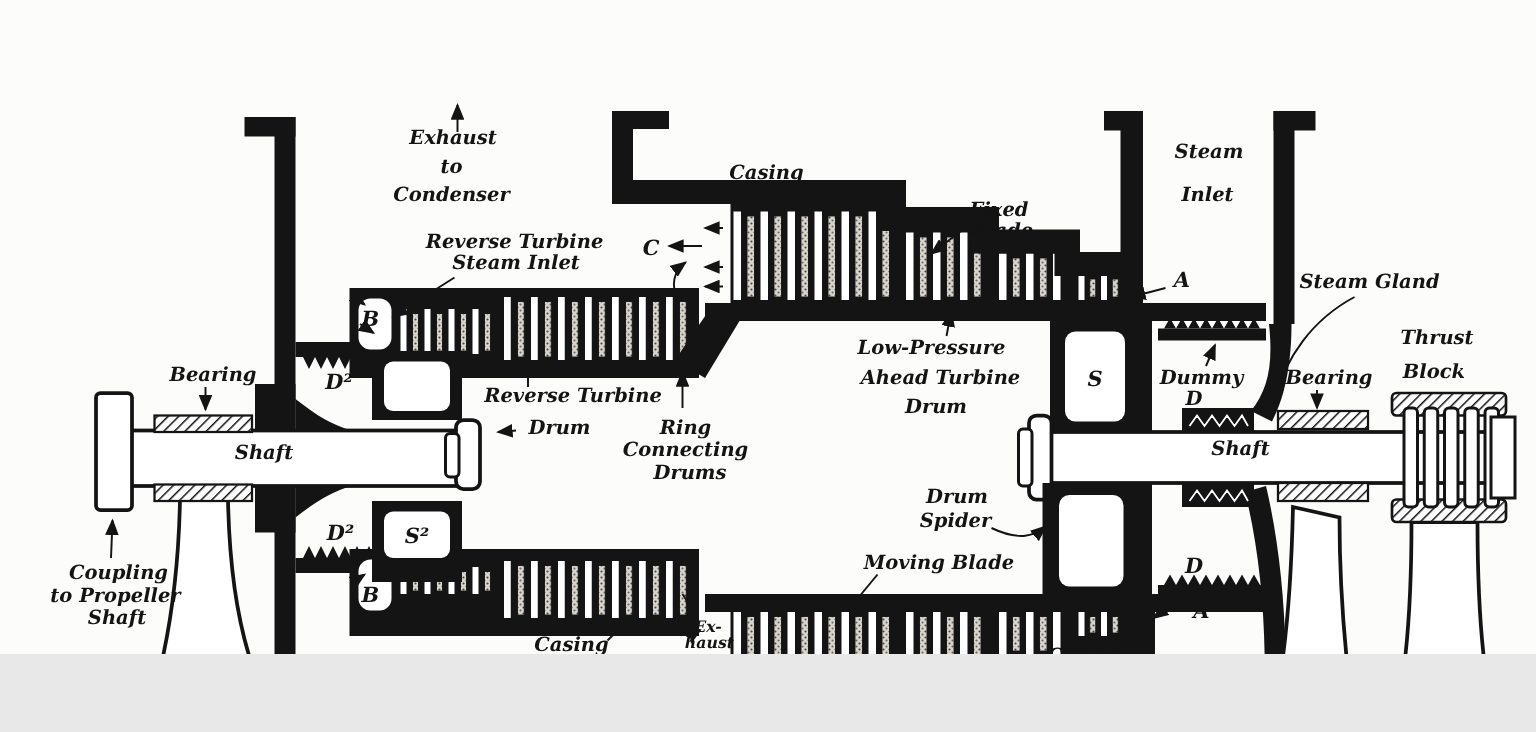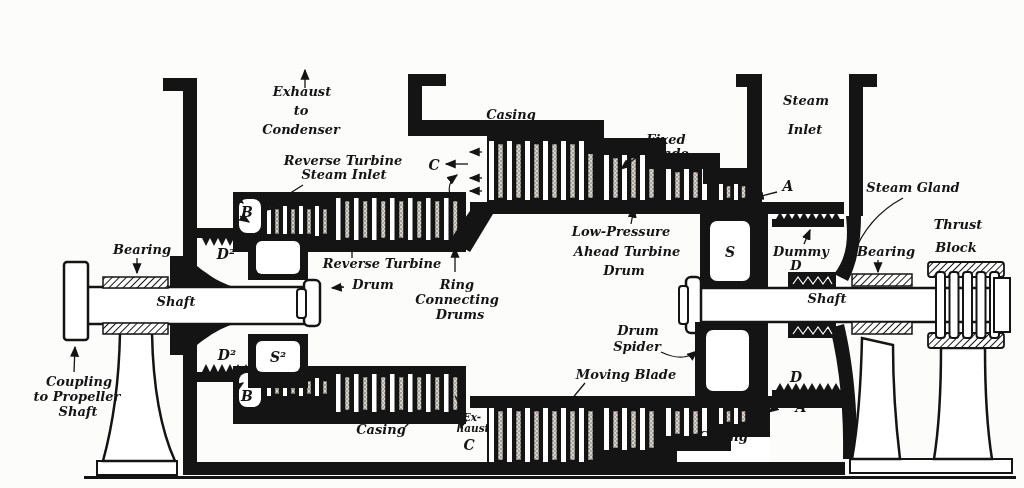--- a/index.html
+++ b/index.html
@@ -1,16 +1,16 @@
 <!DOCTYPE html>
 <html><head>
 <meta charset="utf-8">
 <style>
   html,body{margin:0;padding:0;background:#e8e8e8;}
-  .stage{width:1024px;height:488px;background:#fcfcfa;position:relative;overflow:hidden;
+  .stage{width:1024px;height:436px;background:#fcfcfa;position:relative;overflow:hidden;
          font-family:"DejaVu Serif", serif;}
   svg{display:block;}
   text{font-family:"DejaVu Serif", serif;font-style:italic;font-weight:bold;fill:#141414;}
   .lbl{font-size:13px;}
   .lbl-sm{font-size:10.5px;}
   .ltr{font-size:14px;}
   .ink{fill:#141414;}
   .wht{fill:#ffffff;}
   .ol{fill:#ffffff;stroke:#141414;stroke-width:2.5;}
   .ol2{fill:#ffffff;stroke:#141414;stroke-width:2;}

